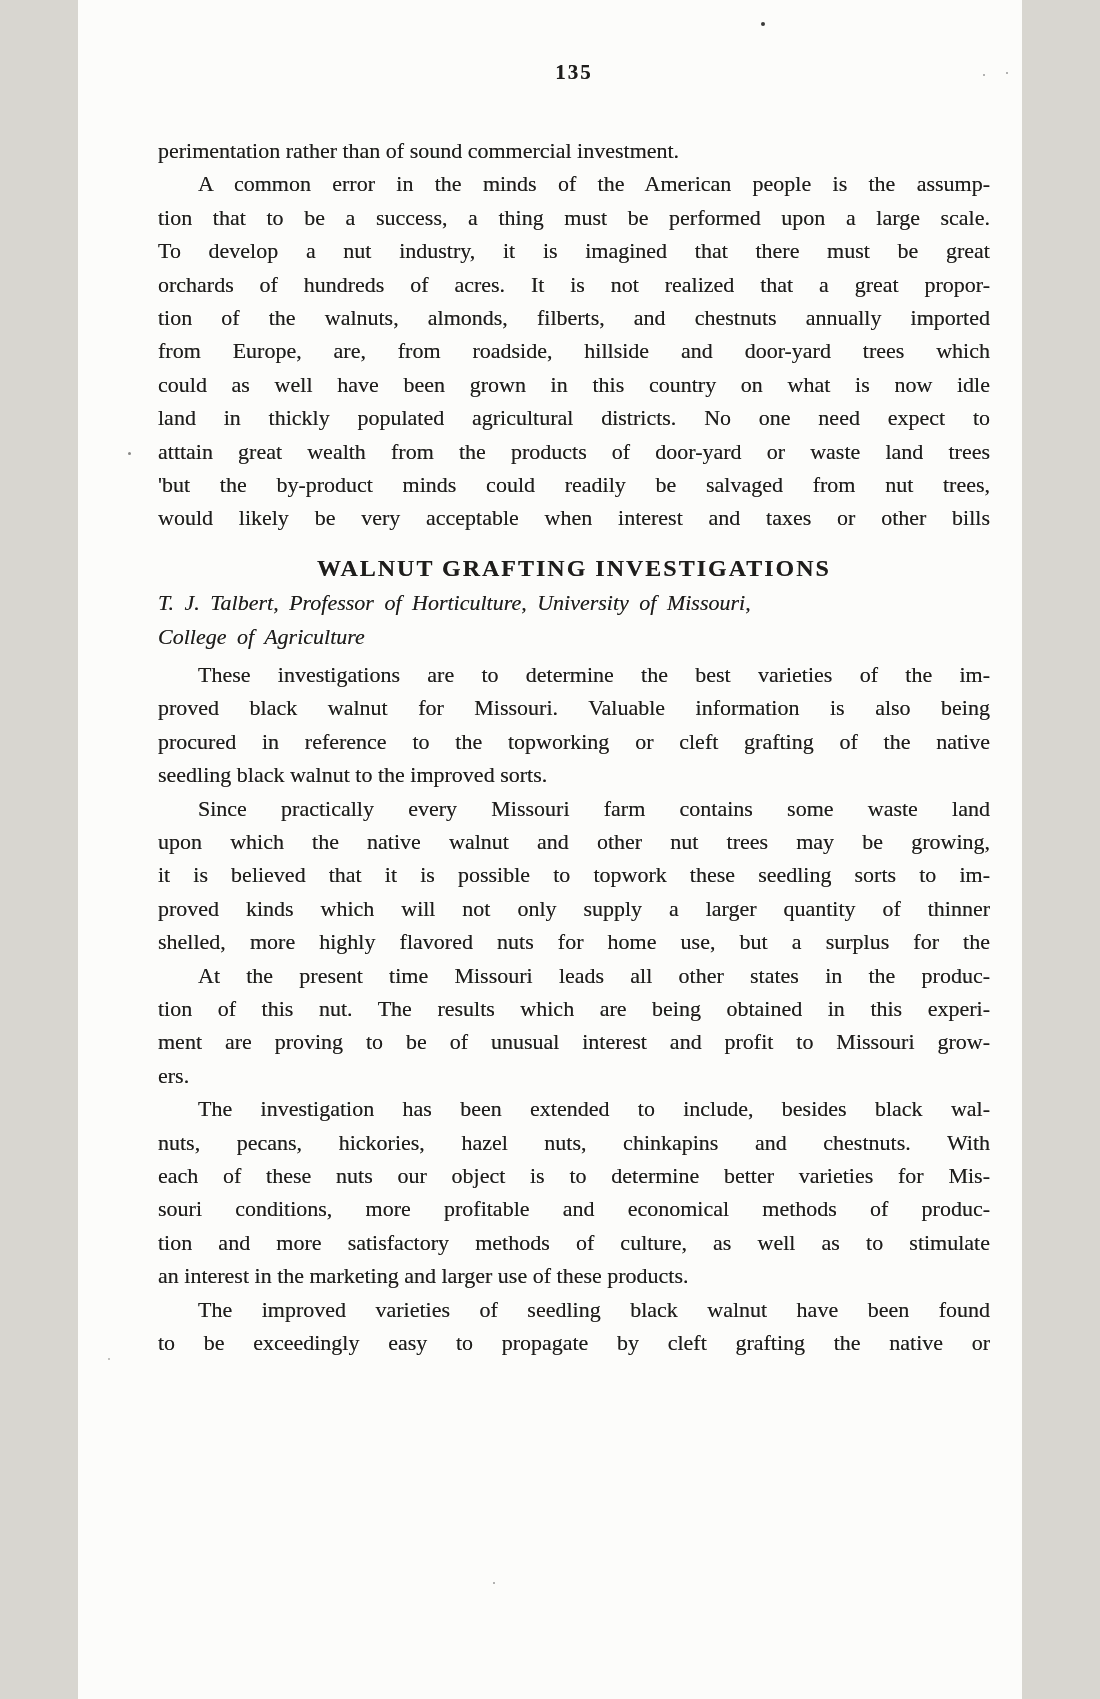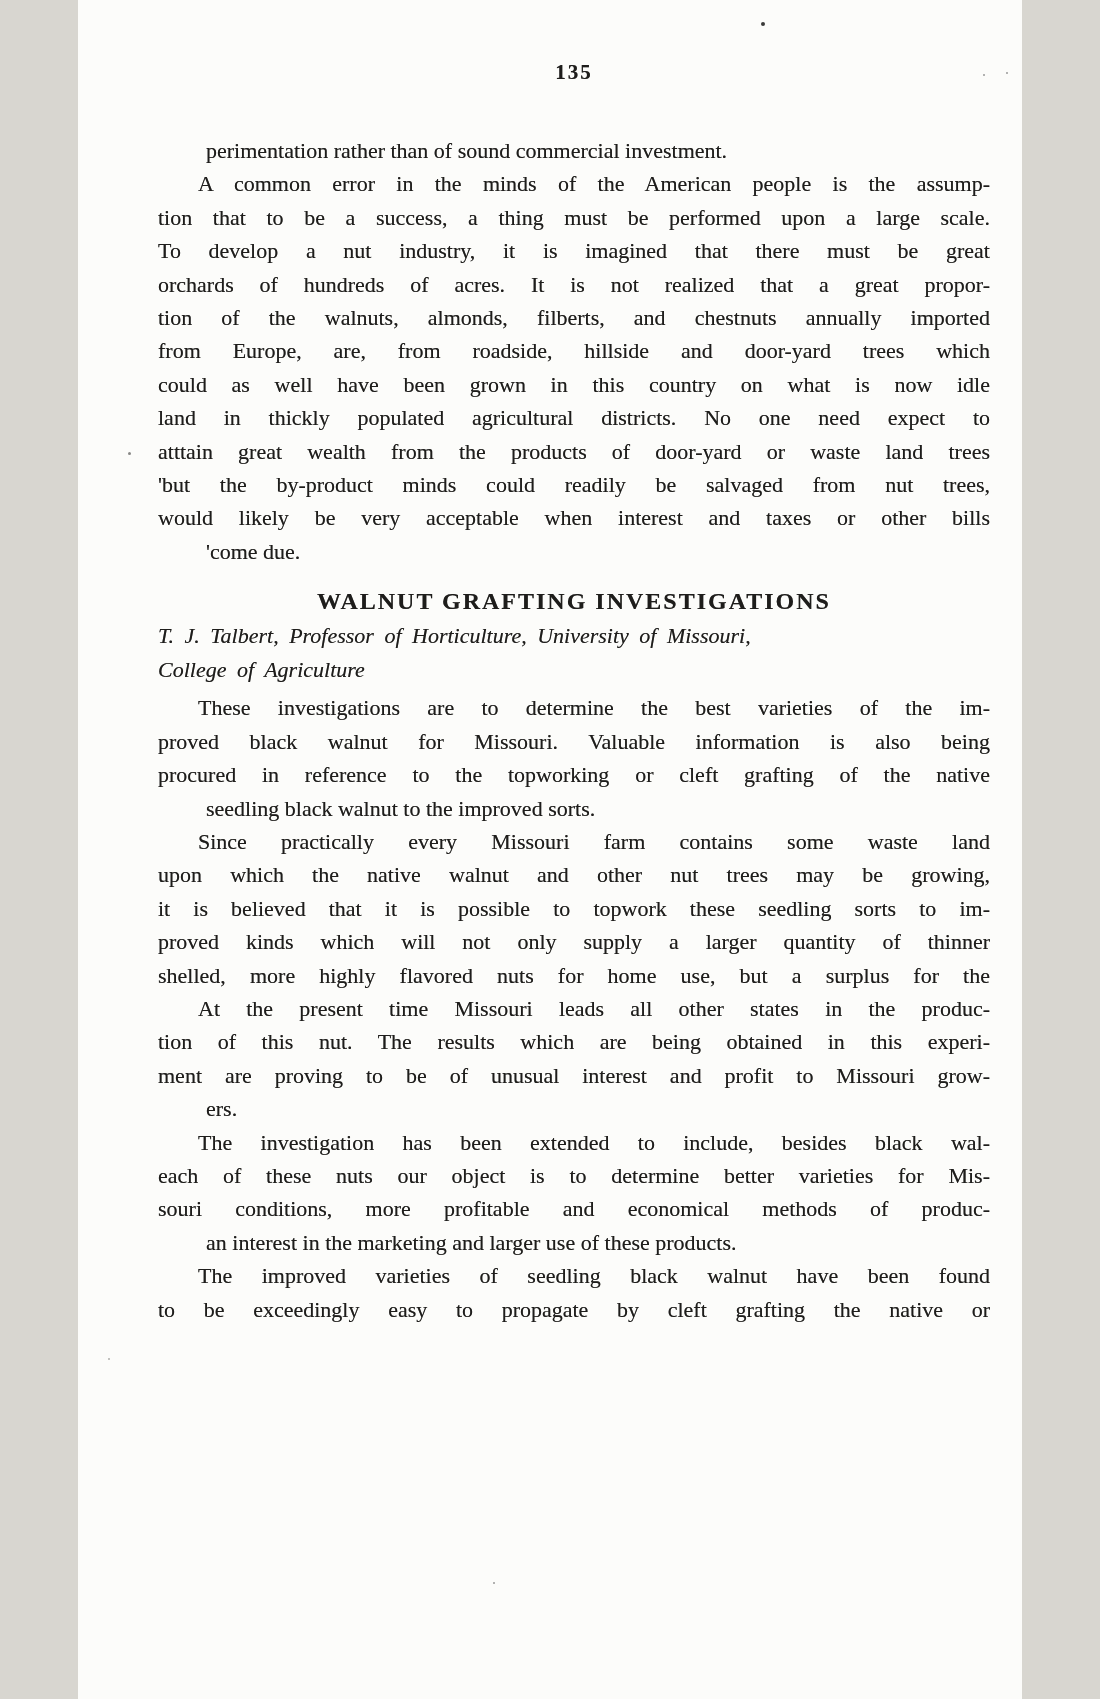--- a/index.html
+++ b/index.html
@@ -35,21 +35,20 @@
   .line {
     font-size: 22px;
     line-height: 33.4px;
     text-align: justify;
     text-align-last: justify;
     -moz-text-align-last: justify;
   }
   .line.last {
     text-align: left;
     text-align-last: left;
-    margin-left: 48px;
     -moz-text-align-last: left;
   }
   .para.indent .line:first-child { text-indent: 40px; }
   .heading {
     margin-top: 15px;
     text-align: center;
     font-size: 24px;
     font-weight: bold;
     letter-spacing: 2px;
     line-height: 36px;
@@ -83,21 +82,20 @@
         <div class="line">tion that to be a success, a thing must be performed upon a large scale.</div>
         <div class="line">To develop a nut industry, it is imagined that there must be great</div>
         <div class="line">orchards of hundreds of acres. It is not realized that a great propor-</div>
         <div class="line">tion of the walnuts, almonds, filberts, and chestnuts annually imported</div>
         <div class="line">from Europe, are, from roadside, hillside and door-yard trees which</div>
         <div class="line">could as well have been grown in this country on what is now idle</div>
         <div class="line">land in thickly populated agricultural districts. No one need expect to</div>
         <div class="line">atttain great wealth from the products of door-yard or waste land trees</div>
         <div class="line">'but the by-product minds could readily be salvaged from nut trees,</div>
         <div class="line">would likely be very acceptable when interest and taxes or other bills</div>
-        <div class="line last">'come due.</div>
       </div>
       <div class="heading">WALNUT GRAFTING INVESTIGATIONS</div>
       <div class="byline">
         <div class="byline-line">T. J. Talbert, Professor of Horticulture, University of Missouri,</div>
         <div class="byline-line">College of Agriculture</div>
       </div>
       <div class="para indent">
         <div class="line">These investigations are to determine the best varieties of the im-</div>
         <div class="line">proved black walnut for Missouri. Valuable information is also being</div>
         <div class="line">procured in reference to the topworking or cleft grafting of the native</div>
@@ -111,22 +109,24 @@
         <div class="line">shelled, more highly flavored nuts for home use, but a surplus for the</div>
       </div>
       <div class="para indent">
         <div class="line">At the present time Missouri leads all other states in the produc-</div>
         <div class="line">tion of this nut. The results which are being obtained in this experi-</div>
         <div class="line">ment are proving to be of unusual interest and profit to Missouri grow-</div>
         <div class="line last">ers.</div>
       </div>
       <div class="para indent">
         <div class="line">The investigation has been extended to include, besides black wal-</div>
+        <div class="line">nuts, pecans, hickories, hazel nuts, chinkapins and chestnuts. With</div>
         <div class="line">each of these nuts our object is to determine better varieties for Mis-</div>
         <div class="line">souri conditions, more profitable and economical methods of produc-</div>
+        <div class="line">tion and more satisfactory methods of culture, as well as to stimulate</div>
         <div class="line last">an interest in the marketing and larger use of these products.</div>
       </div>
       <div class="para indent">
         <div class="line">The improved varieties of seedling black walnut have been found</div>
         <div class="line">to be exceedingly easy to propagate by cleft grafting the native or</div>
       </div>
     </section>
   <div class="specks">
     <div class="speck" style="left:683px; top:22px; width:4px; height:4px;"></div>
     <div class="speck" style="left:905px; top:74px; width:2px; height:2px; opacity:.5;"></div>

